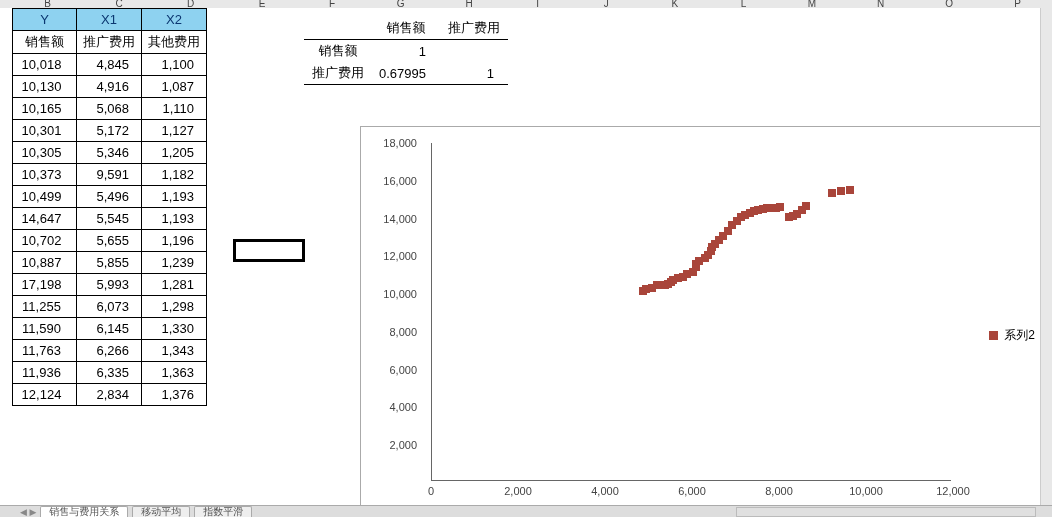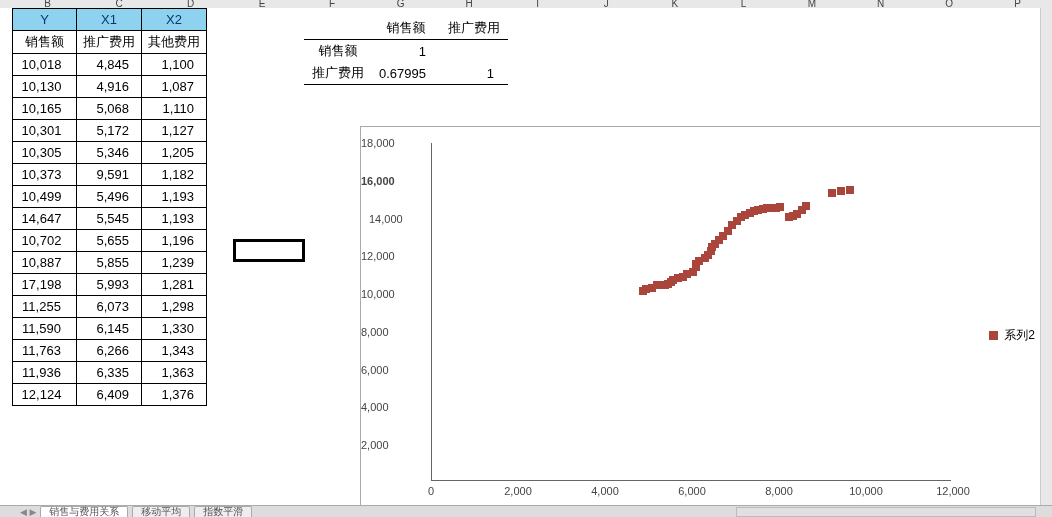--- a/index.html
+++ b/index.html
@@ -118,21 +118,21 @@
     right: 98px;
     bottom: 30px;
     border-left: 1px solid #666;
     border-bottom: 1px solid #666;
   }
   .tick-y, .tick-x {
     position: absolute;
     font-size: 11px;
     color: #444;
   }
-  .tick-y { right: calc(100% - 64px); text-align: left; width: 56px; }
+  .tick-y { right: calc(100% - 64px); text-align: right; width: 56px; }
   .tick-x { top: calc(100% - 26px); transform: translateX(-50%); }
   .legend {
     position: absolute;
     right: 14px;
     top: 200px;
     display: flex;
     align-items: center;
     gap: 6px;
     font-size: 12px;
   }
@@ -295,21 +295,21 @@
           <td>6,266</td>
           <td>1,343</td>
         </tr>
         <tr>
           <td>11,936</td>
           <td>6,335</td>
           <td>1,363</td>
         </tr>
         <tr>
           <td>12,124</td>
-          <td>6,409</td>
+          <td>2,834</td>
           <td>1,376</td>
         </tr>
       </tbody>
   </table>
 
   <div class="sel-cell" style="left:221px; top:231px;"></div>
 
   <div class="corr">
     <table>
       <tbody>
@@ -383,22 +383,22 @@
     <div class="legend">
       <div class="swatch"></div>
       <span>系列2</span>
     </div>
   <div class="tick-y" style="top: 312.222px; left: 0px;">2,000</div>
       <div class="tick-y" style="top: 274.444px; left: 0px;">4,000</div>
       <div class="tick-y" style="top: 236.667px; left: 0px;">6,000</div>
       <div class="tick-y" style="top: 198.889px; left: 0px;">8,000</div>
       <div class="tick-y" style="top: 161.111px; left: 0px;">10,000</div>
       <div class="tick-y" style="top: 123.333px; left: 0px;">12,000</div>
-      <div class="tick-y" style="top: 85.5556px; left: 8px;">14,000</div>
-      <div class="tick-y" style="top: 47.7778px; left: 0px; font-weight: bold;">16,000</div>
+      <div class="tick-y" style="top: 85.5556px; left: 0px;">14,000</div>
+      <div class="tick-y" style="top: 47.7778px; left: 0px;">16,000</div>
       <div class="tick-y" style="top: 10px; left: 0px;">18,000</div>
       <div class="tick-x" style="left: 70px;">0</div>
       <div class="tick-x" style="left: 157px;">2,000</div>
       <div class="tick-x" style="left: 244px;">4,000</div>
       <div class="tick-x" style="left: 331px;">6,000</div>
       <div class="tick-x" style="left: 418px;">8,000</div>
       <div class="tick-x" style="left: 505px;">10,000</div>
       <div class="tick-x" style="left: 592px;">12,000</div>
     </div>
 </div>

